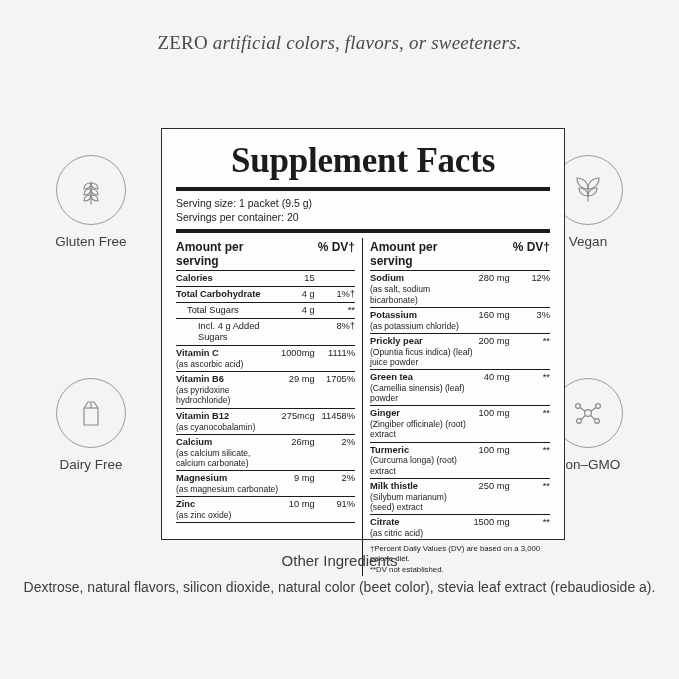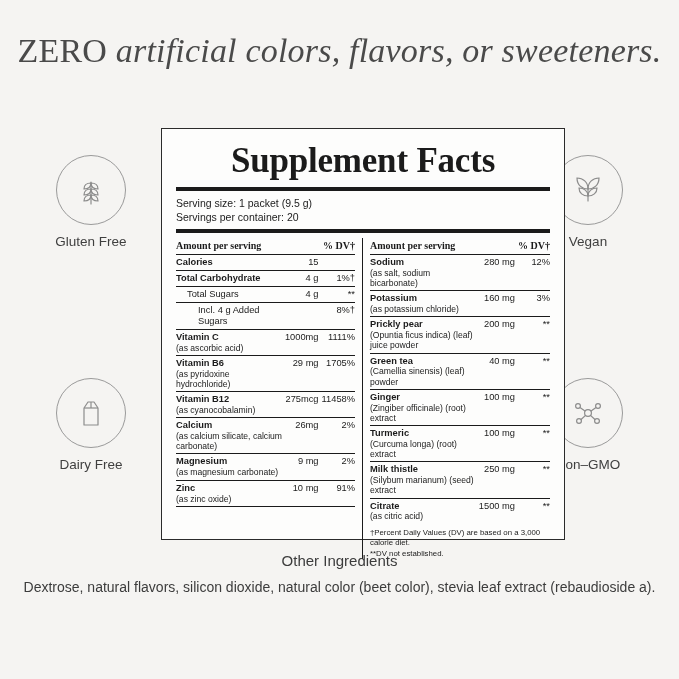--- a/index.html
+++ b/index.html
@@ -11,21 +11,21 @@
     height: 679px;
     background: #f5f4f2;
     font-family: "Liberation Sans", sans-serif;
     color: #333;
     overflow: hidden;
     position: relative;
   }
   .headline {
     text-align: center;
     font-family: "Liberation Serif", serif;
-    font-size: 34px;
+    font-size: 19px;
     color: #4a4a4a;
     letter-spacing: 0.2px;
     padding-top: 32px;
   }
   .headline .zero {
     font-style: normal;
   }
   .headline .rest {
     font-style: italic;
   }
@@ -106,24 +106,23 @@
   }
   table.nf td {
     padding: 2px 0 2px 0;
     vertical-align: top;
     border-bottom: 0.8px solid #1b1b1b;
     line-height: 1.18;
   }
   table.nf tr.noline td { border-bottom: none; }
   table.nf tr.hdr td {
     font-weight: bold;
-    font-size: 10px;
+    font-size: 12px;
     border-bottom: 1.2px solid #1b1b1b;
     padding-bottom: 2px;
-    font-family: Liberation Serif, serif;
   }
   table.nf td.name { width: 62%; }
   table.nf td.amt  { width: 22%; text-align: right; padding-right: 3px; white-space: nowrap; }
   table.nf td.dv   { width: 16%; text-align: right; white-space: nowrap; }
   td.name .bold { font-weight: bold; }
   td.name .ind1 { padding-left: 11px; display: inline-block; }
   td.name .ind2 { padding-left: 22px; display: inline-block; }
   .sub { font-size: 8.6px; }
   .footnote {
     font-size: 7.8px;

